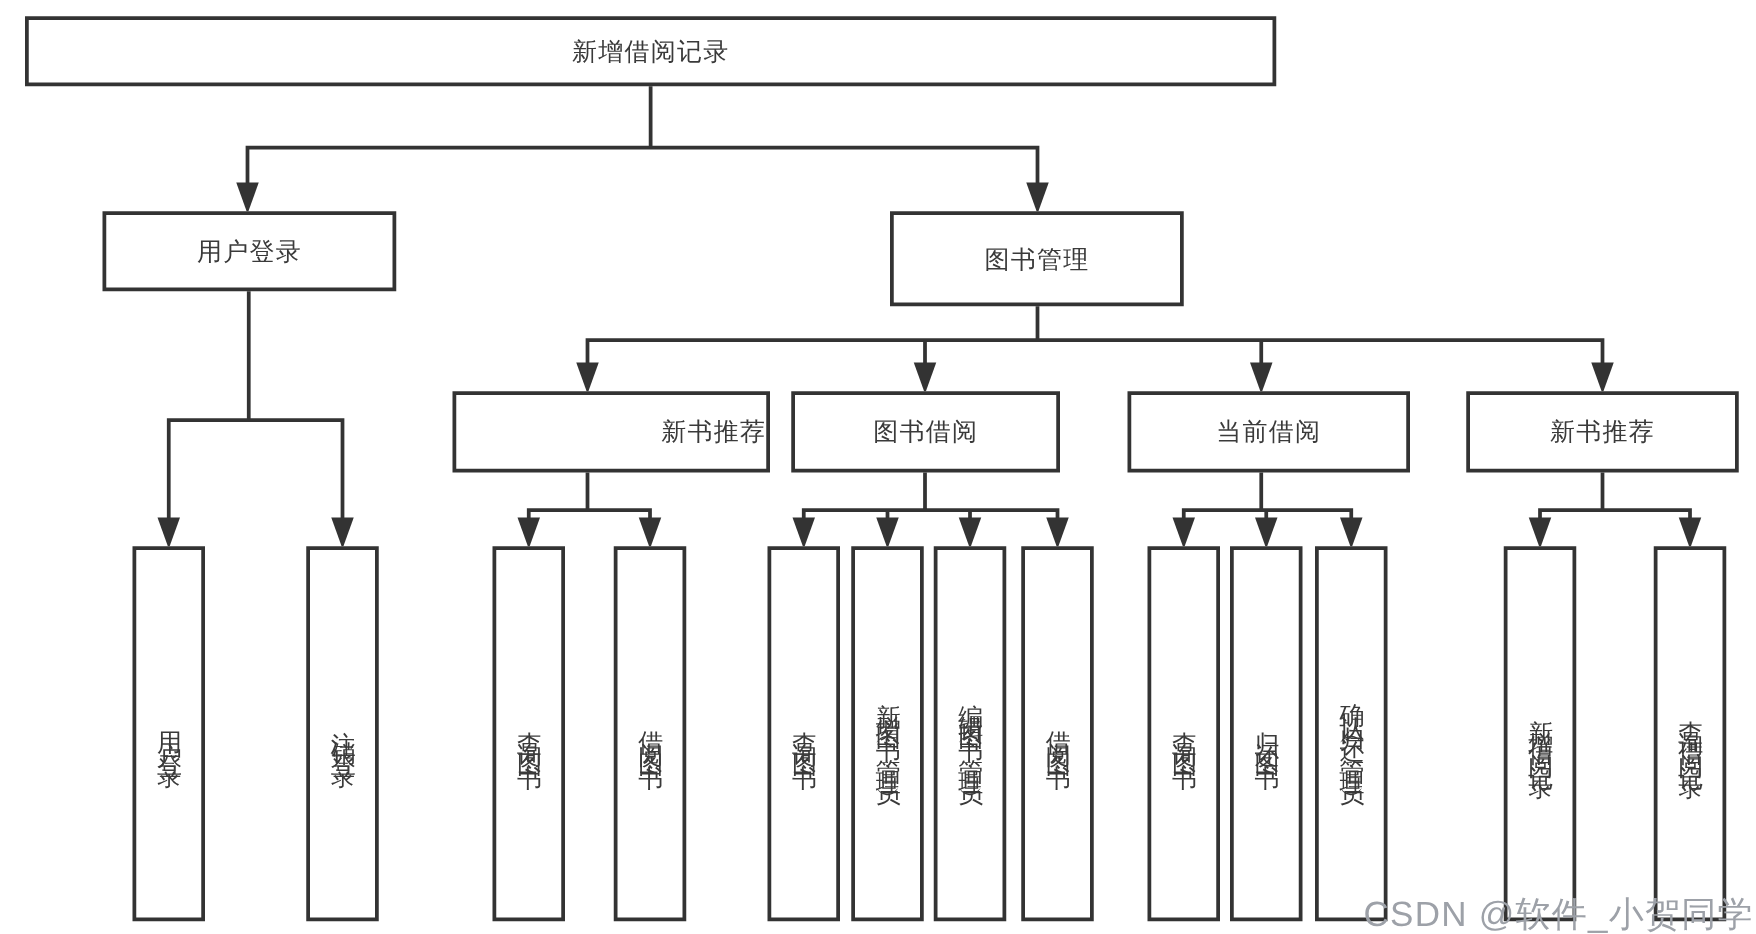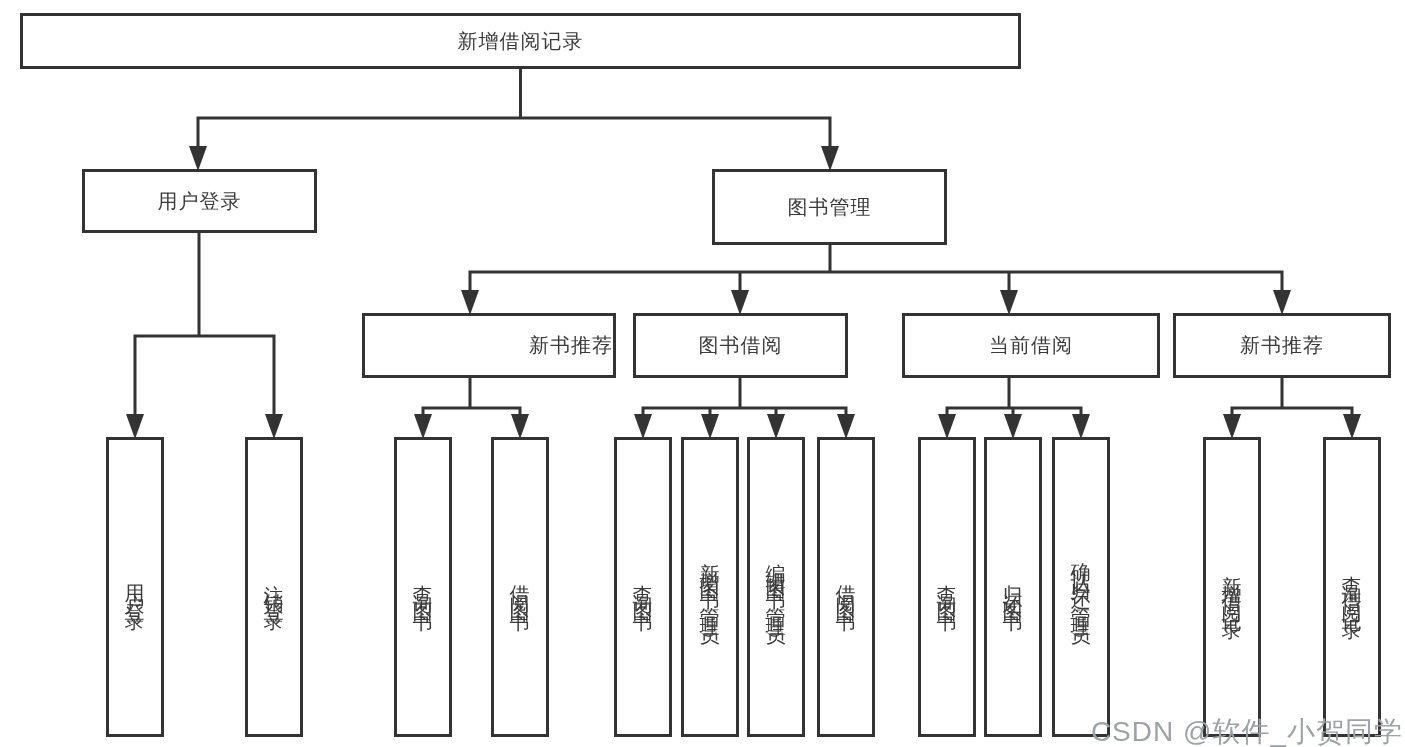--- a/index.html
+++ b/index.html
@@ -34,21 +34,21 @@
     font-size: 20px;
     letter-spacing: 1px;
     text-align: center;
   }
   .box.root   { left: 20px;  top: 13px;  width: 1001px; height: 56px; }
   .box.l2a    { left: 82px;  top: 169px; width: 235px;  height: 64px; }
   .box.l2b    { left: 712px; top: 169px; width: 235px;  height: 76px; }
   .box.l3     { top: 313px;  height: 65px; }
   .box.l3a    { left: 362px;  width: 254px; justify-content: flex-end; }
   .box.l3b    { left: 633px;  width: 215px; }
-  .box.l3c    { left: 902px;  width: 258px; }
+  .box.l3c    { left: 902px;  width: 226px; }
   .box.l3d    { left: 1173px; width: 218px; }
   .box.leaf   { top: 437px; width: 58px; height: 300px; }
   .leaf .vtext {
     writing-mode: vertical-rl;
     text-orientation: mixed;
     letter-spacing: 0.45em;
     line-height: 1.1;
     max-height: 292px;
     white-space: nowrap;
   }

